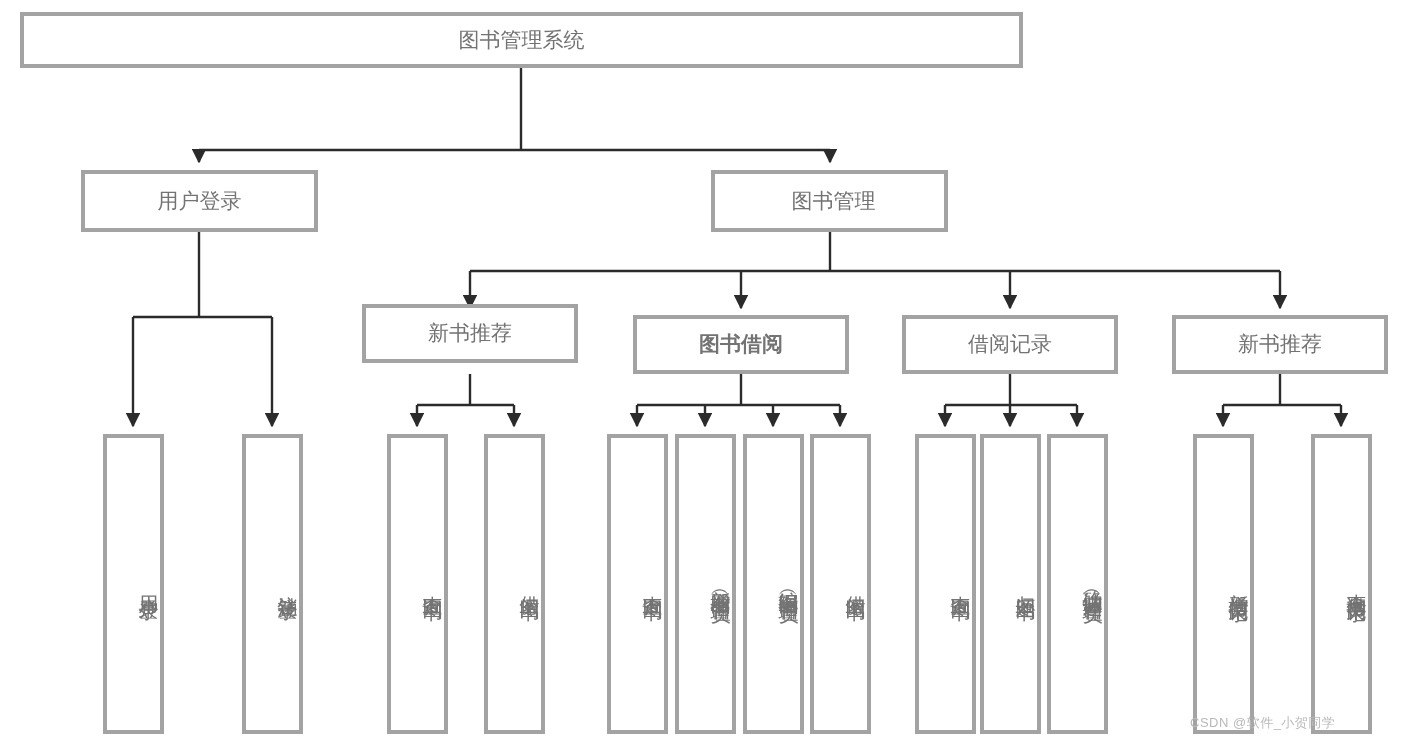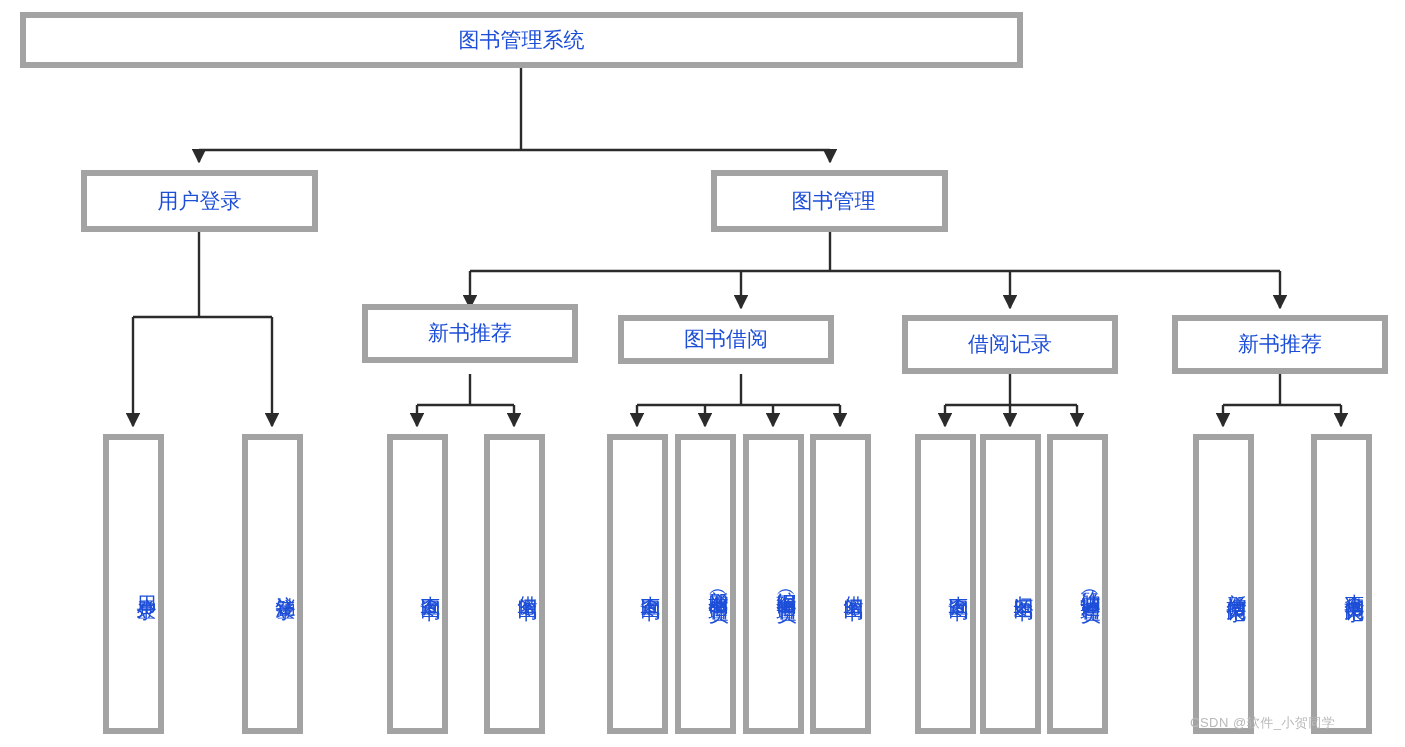--- a/index.html
+++ b/index.html
@@ -22,25 +22,25 @@
     left: 0;
     top: 0;
     width: 1405px;
     height: 747px;
     pointer-events: none;
   }
   .node {
     position: absolute;
     box-sizing: border-box;
     background: #ffffff;
-    border: 6px solid #a3a3a3;
+    border: 4px solid #a3a3a3;
     display: flex;
     align-items: center;
     justify-content: center;
-    color: #1d4ed8;
+    color: #737373;
     line-height: 1.18;
   }
   .node.h {
     font-size: 21px;
   }
   .node.root {
     font-size: 21px;
   }
   .node.v {
     font-size: 20px;
@@ -126,21 +126,21 @@
   <div class="node h" style="left:81px; top:170px; width:237px; height:62px;">
     <span>用户登录</span>
   </div>
   <div class="node h" style="left:711px; top:170px; width:237px; height:62px;padding-left:8px;">
     <span>图书管理</span>
   </div>
 
   <div class="node h" style="left:362px; top:304px; width:216px; height:59px;">
     <span>新书推荐</span>
   </div>
-  <div class="node h" style="left:618px; top:315px; width:216px; height:49px;">
+  <div class="node h" style="left:633px; top:315px; width:216px; height:59px;font-weight:bold;">
     <span>图书借阅</span>
   </div>
   <div class="node h" style="left:902px; top:315px; width:216px; height:59px;">
     <span>借阅记录</span>
   </div>
   <div class="node h" style="left:1172px; top:315px; width:216px; height:59px;">
     <span>新书推荐</span>
   </div>
 
   <div class="node v" style="left:103px; top:434px; width:61px; height:300px;">

